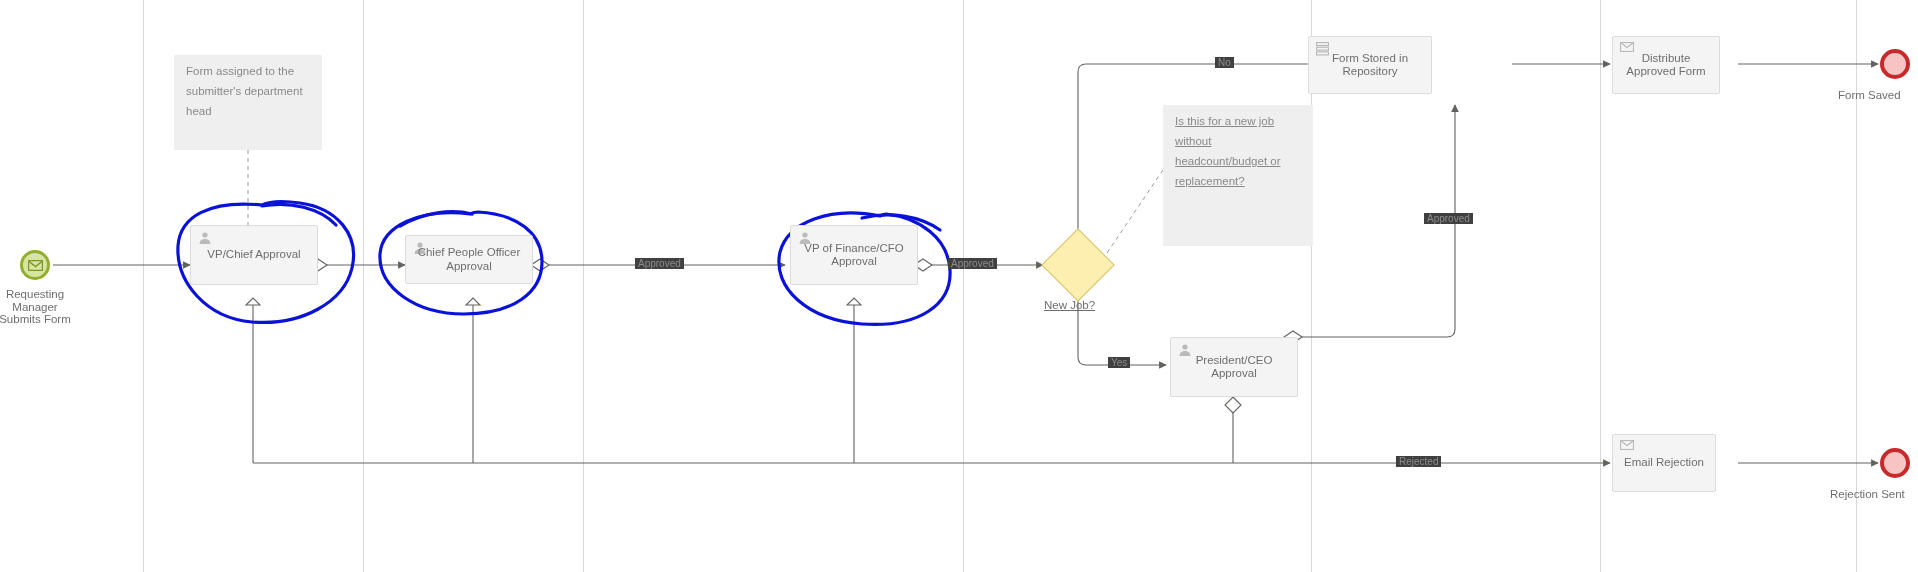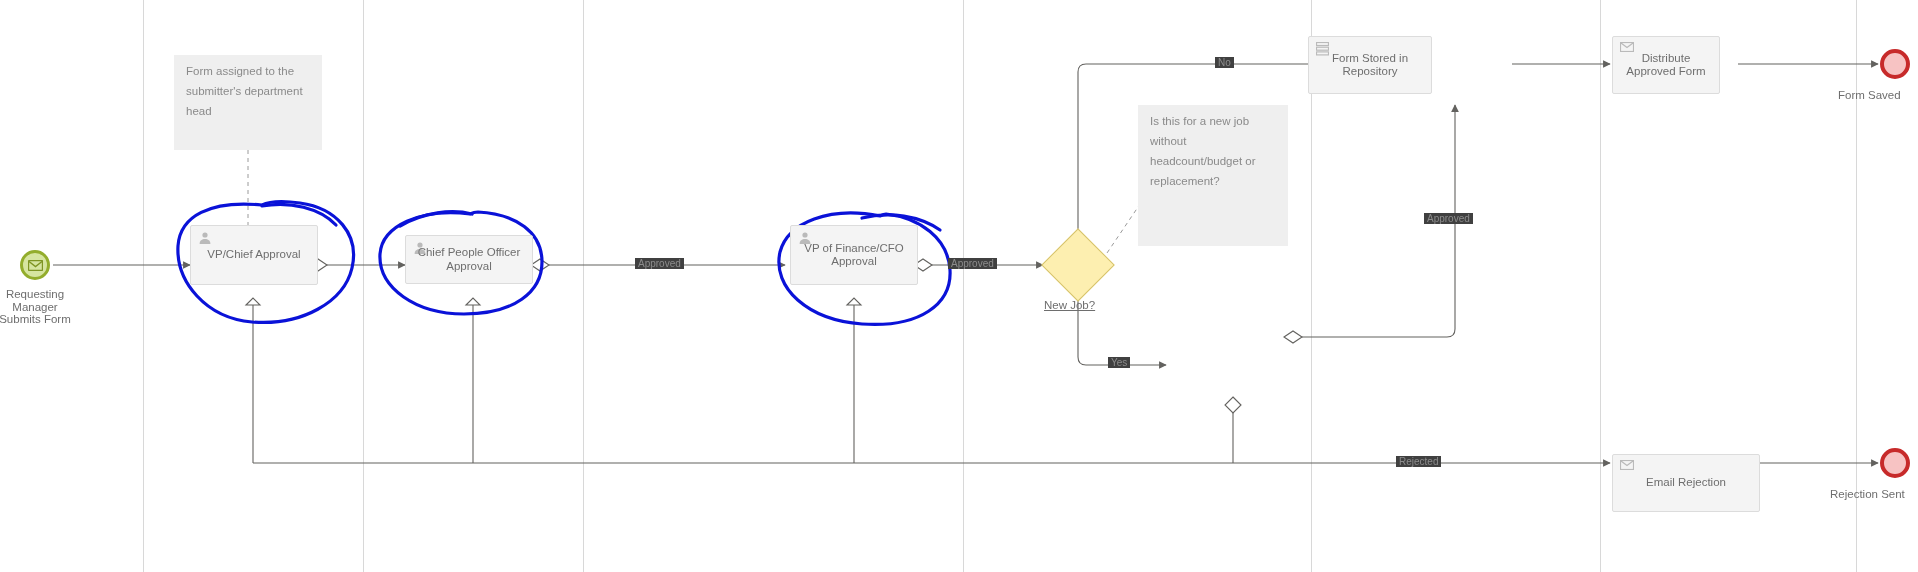--- a/index.html
+++ b/index.html
@@ -259,20 +259,29 @@
   <div class="task" style="left:790px;top:225px;width:128px;height:60px;">
     <span class="task-icon">
       <svg width="14" height="14" viewBox="0 0 14 14">
         <circle cx="7" cy="4" r="2.6" fill="#8b8b8b"></circle>
         <path d="M 1.6 13 C 1.6 9.4 4 8 7 8 C 10 8 12.4 9.4 12.4 13 Z" fill="#8b8b8b"></path>
       </svg>
     </span>
     <span class="task-label">VP of Finance/CFO Approval</span>
   </div>
 
+  <div class="task" style="left:1170px;top:337px;width:128px;height:60px;">
+    <span class="task-icon">
+      <svg width="14" height="14" viewBox="0 0 14 14">
+        <circle cx="7" cy="4" r="2.6" fill="#8b8b8b"></circle>
+        <path d="M 1.6 13 C 1.6 9.4 4 8 7 8 C 10 8 12.4 9.4 12.4 13 Z" fill="#8b8b8b"></path>
+      </svg>
+    </span>
+    <span class="task-label">President/CEO Approval</span>
+  </div>
 
   <div class="task" style="left:1308px;top:36px;width:124px;height:58px;">
     <span class="task-icon">
       <svg width="13" height="14" viewBox="0 0 13 14">
         <rect x="0.5" y="0.5" width="12" height="3" fill="none" stroke="#8b8b8b" stroke-width="1.2"></rect>
         <rect x="0.5" y="5.2" width="12" height="3" fill="none" stroke="#8b8b8b" stroke-width="1.2"></rect>
         <rect x="0.5" y="9.9" width="12" height="3" fill="none" stroke="#8b8b8b" stroke-width="1.2"></rect>
       </svg>
     </span>
     <span class="task-label">Form Stored in Repository</span>
@@ -281,42 +290,42 @@
   <div class="task" style="left:1612px;top:36px;width:108px;height:58px;">
     <span class="task-icon">
       <svg width="14" height="10" viewBox="0 0 14 10">
         <rect x="0.5" y="0.5" width="13" height="9" fill="none" stroke="#8b8b8b" stroke-width="1.2"></rect>
         <path d="M 1 1 L 7 5.6 L 13 1" fill="none" stroke="#8b8b8b" stroke-width="1.2"></path>
       </svg>
     </span>
     <span class="task-label">Distribute Approved Form</span>
   </div>
 
-  <div class="task" style="left:1612px;top:434px;width:148px;height:58px;margin-top:20px;">
+  <div class="task" style="left:1612px;top:434px;width:104px;height:58px;">
     <span class="task-icon">
       <svg width="14" height="10" viewBox="0 0 14 10">
         <rect x="0.5" y="0.5" width="13" height="9" fill="none" stroke="#8b8b8b" stroke-width="1.2"></rect>
         <path d="M 1 1 L 7 5.6 L 13 1" fill="none" stroke="#8b8b8b" stroke-width="1.2"></path>
       </svg>
     </span>
     <span class="task-label">Email Rejection</span>
   </div>
 
   <div class="gateway" style="left:1052px;top:239px;"></div>
   <div class="gateway-label" style="left:1044px;top:299px;">New Job?</div>
 
   <div class="event end" style="left:1880px;top:49px;"></div>
   <div class="event-label" style="left:1838px;top:89px;width:120px;text-align:left;">Form Saved</div>
 
   <div class="event end" style="left:1880px;top:448px;"></div>
   <div class="event-label" style="left:1830px;top:488px;width:130px;text-align:left;">Rejection Sent</div>
 
   <div class="annotation" style="left:174px;top:55px;width:148px;height:95px;">Form assigned to the submitter's department head</div>
 
-  <div class="annotation" style="left:1138px;top:105px;width:150px;height:141px;">Is this for a new job without headcount/budget or replacement?</div>
+  <div class="annotation" style="left:1163px;top:105px;width:150px;height:141px;text-decoration:underline;">Is this for a new job without headcount/budget or replacement?</div>
 
   <div class="flow-label" style="left:635px;top:258px;">Approved</div>
   <div class="flow-label" style="left:948px;top:258px;">Approved</div>
   <div class="flow-label" style="left:1215px;top:57px;">No</div>
   <div class="flow-label" style="left:1108px;top:357px;">Yes</div>
   <div class="flow-label" style="left:1424px;top:213px;">Approved</div>
   <div class="flow-label" style="left:1396px;top:456px;">Rejected</div>
 
 </div>
 

